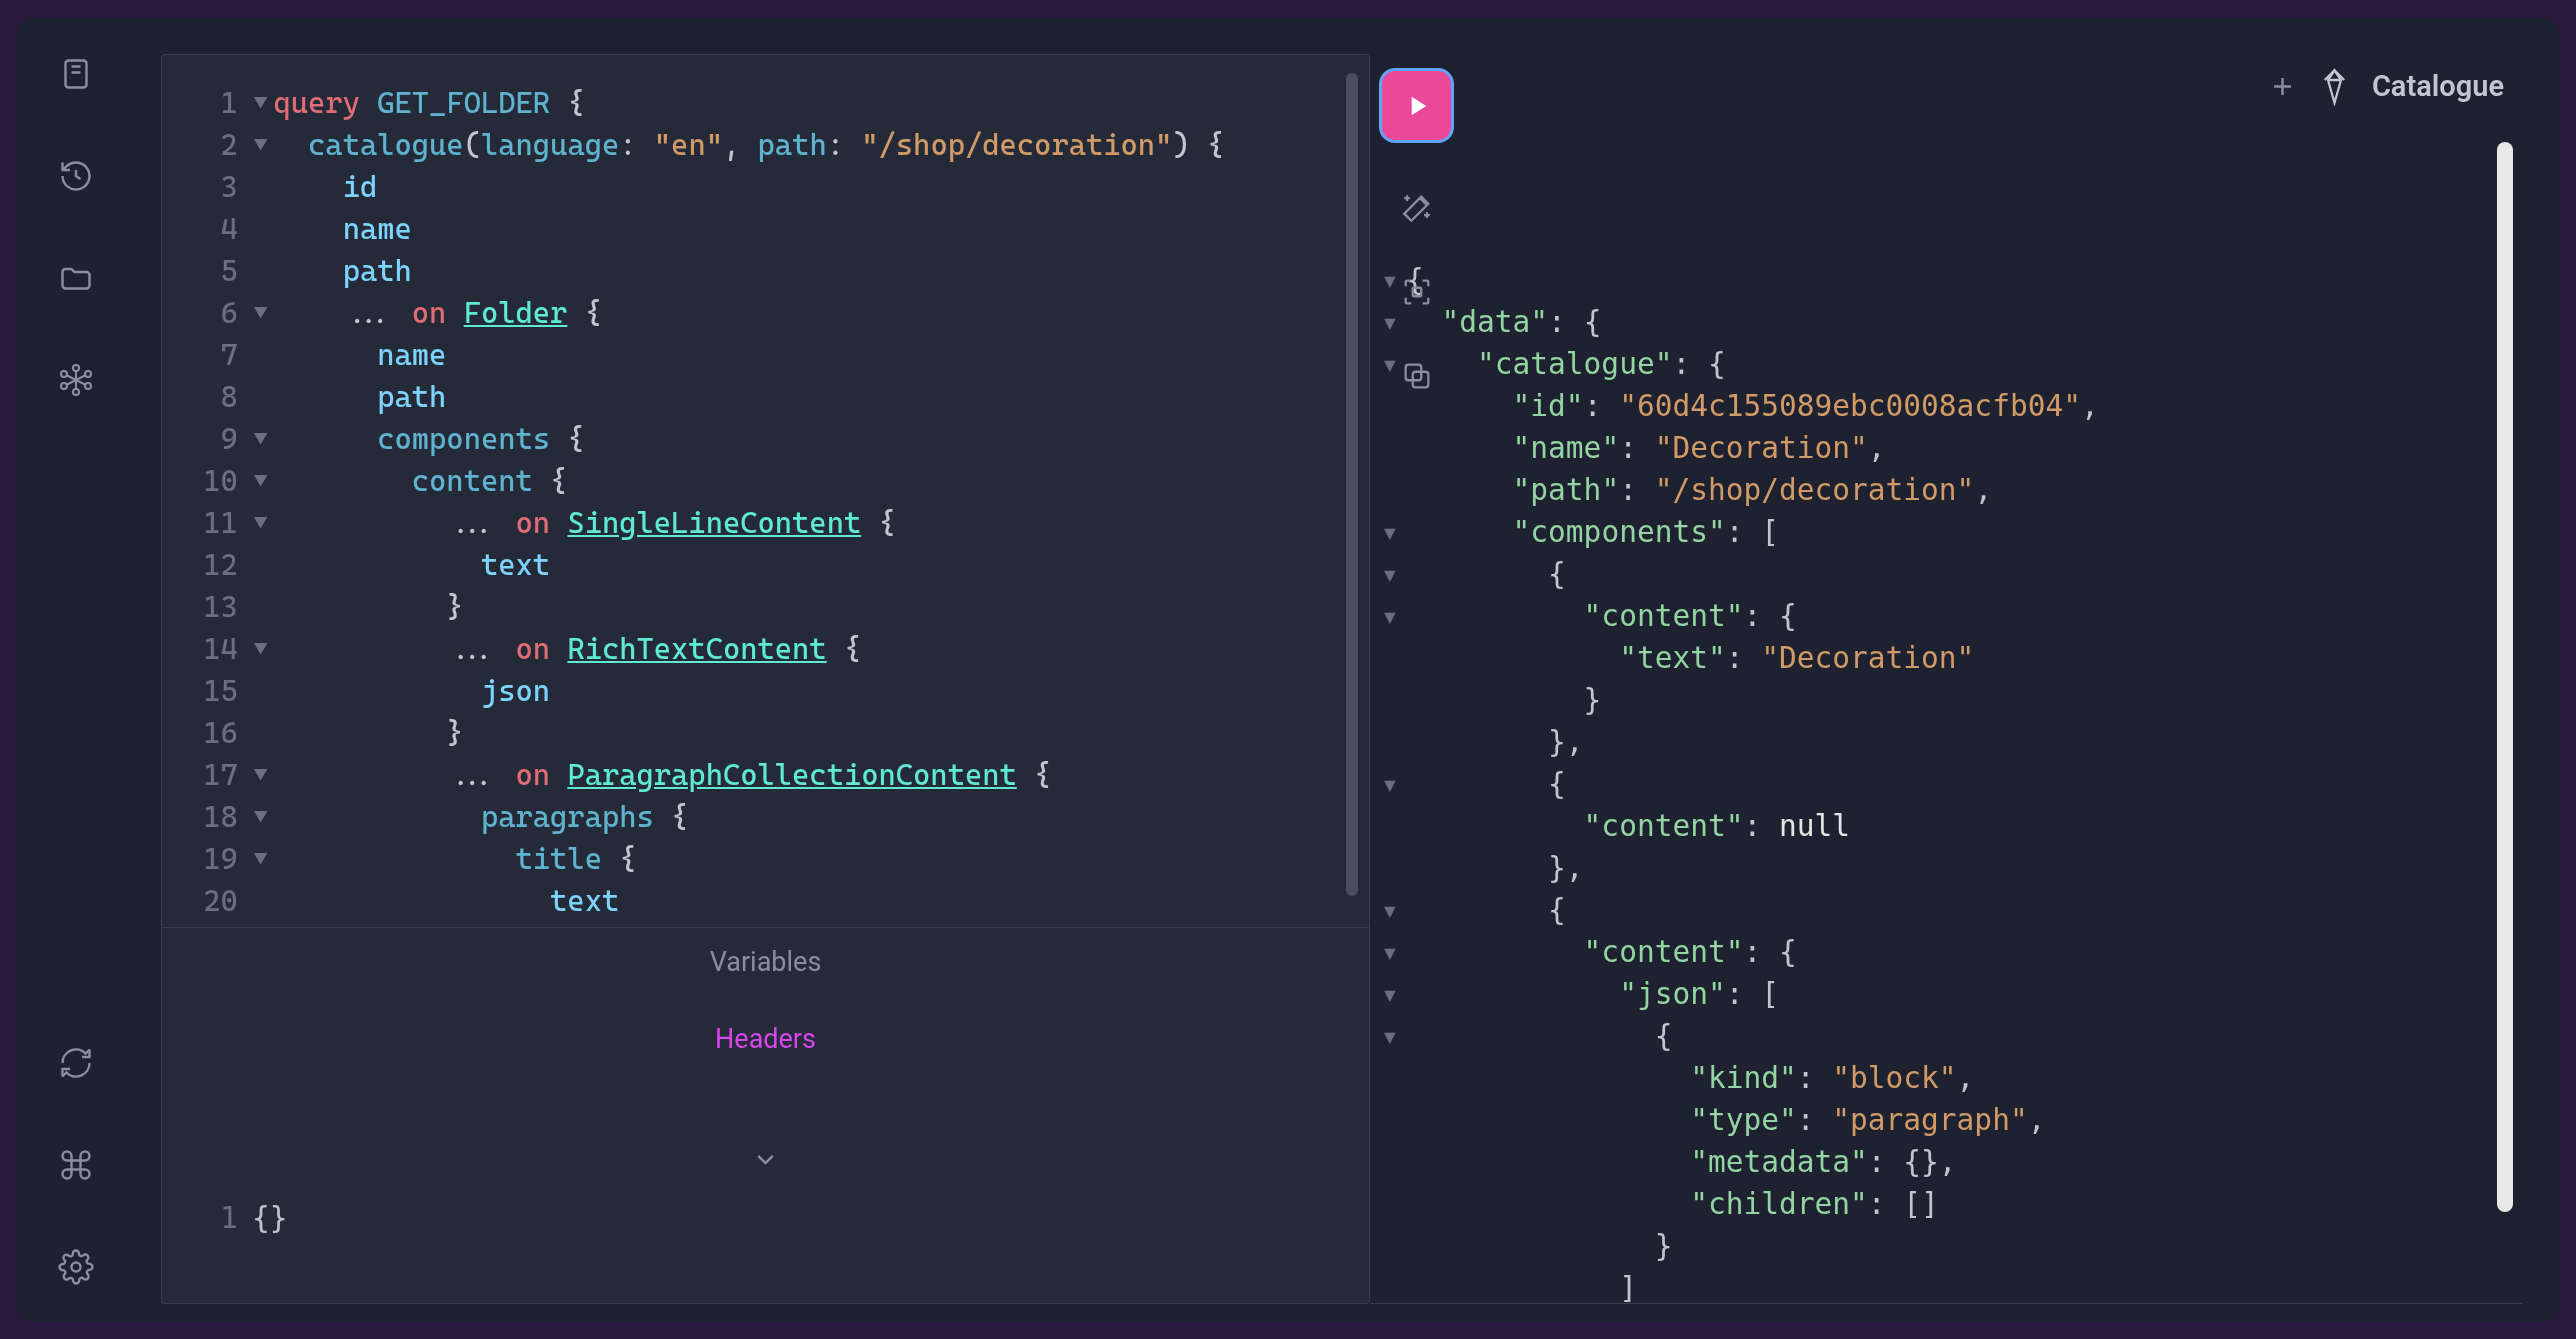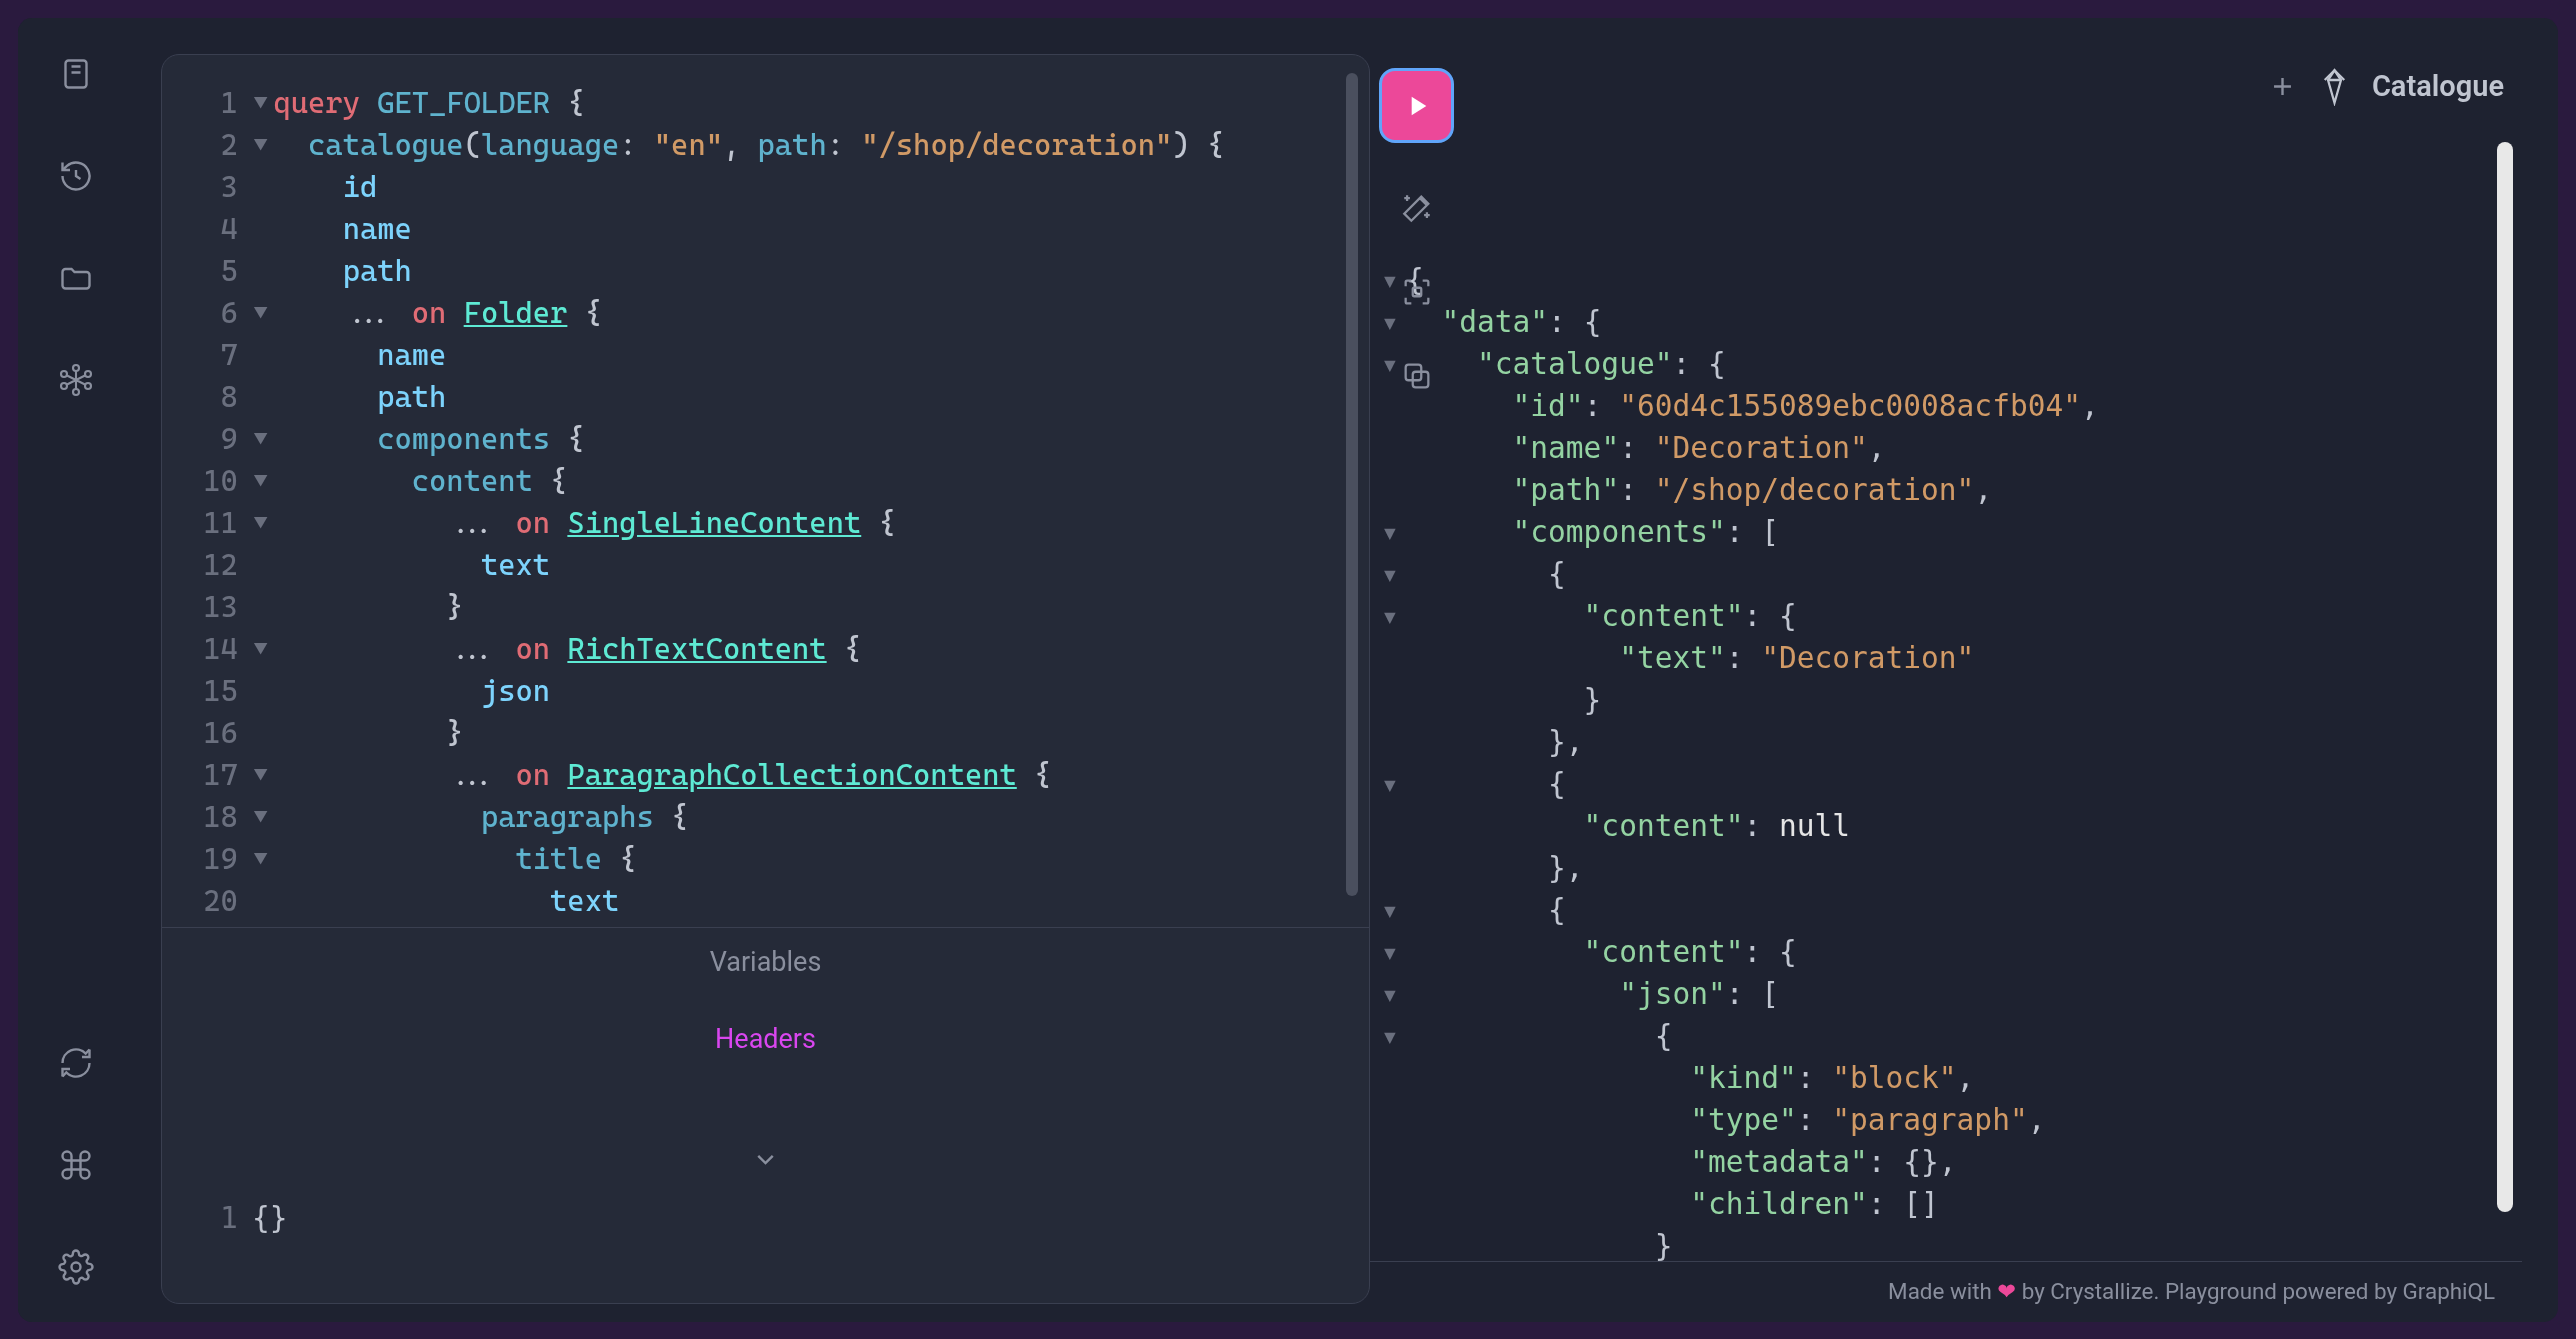--- a/index.html
+++ b/index.html
@@ -43,21 +43,21 @@
     flex: 1;
     display: flex;
     gap: 0;
     padding: 36px 36px 18px 27px;
     position: relative;
   }
   .editor-pane {
     width: 1209px;
     background: #252a38;
     border: 0.9px solid #3a3f50;
-    border-radius: 18px;
+    border-radius: 4px;
     display: flex;
     flex-direction: column;
     overflow: hidden;
     position: relative;
   }
   .editor-code {
     flex: 1;
     position: relative;
     overflow: hidden;
   }
@@ -332,19 +332,16 @@
               <path d="M12 2l4 6-4 14-4-14z"></path>
               <path d="M8 8h8M6 8l6-6 6 6"></path>
             </svg>
         </span>
         <span>Catalogue</span>
       </div>
       <div class="result-body">
         <div class="result-scroll"></div>
         <div id="result-area"><div><span class="rgutter">▾</span><span class="jp">{</span></div><div><span class="rgutter">▾</span><span class="jp">  </span><span class="jk">"data"</span><span class="jp">: {</span></div><div><span class="rgutter">▾</span><span class="jp">    </span><span class="jk">"catalogue"</span><span class="jp">: {</span></div><div><span class="rgutter"></span><span class="jp">      </span><span class="jk">"id"</span><span class="jp">: </span><span class="js">"60d4c155089ebc0008acfb04"</span><span class="jp">,</span></div><div><span class="rgutter"></span><span class="jp">      </span><span class="jk">"name"</span><span class="jp">: </span><span class="js">"Decoration"</span><span class="jp">,</span></div><div><span class="rgutter"></span><span class="jp">      </span><span class="jk">"path"</span><span class="jp">: </span><span class="js">"/shop/decoration"</span><span class="jp">,</span></div><div><span class="rgutter">▾</span><span class="jp">      </span><span class="jk">"components"</span><span class="jp">: [</span></div><div><span class="rgutter">▾</span><span class="jp">        {</span></div><div><span class="rgutter">▾</span><span class="jp">          </span><span class="jk">"content"</span><span class="jp">: {</span></div><div><span class="rgutter"></span><span class="jp">            </span><span class="jk">"text"</span><span class="jp">: </span><span class="js">"Decoration"</span></div><div><span class="rgutter"></span><span class="jp">          }</span></div><div><span class="rgutter"></span><span class="jp">        },</span></div><div><span class="rgutter">▾</span><span class="jp">        {</span></div><div><span class="rgutter"></span><span class="jp">          </span><span class="jk">"content"</span><span class="jp">: </span><span class="jn">null</span></div><div><span class="rgutter"></span><span class="jp">        },</span></div><div><span class="rgutter">▾</span><span class="jp">        {</span></div><div><span class="rgutter">▾</span><span class="jp">          </span><span class="jk">"content"</span><span class="jp">: {</span></div><div><span class="rgutter">▾</span><span class="jp">            </span><span class="jk">"json"</span><span class="jp">: [</span></div><div><span class="rgutter">▾</span><span class="jp">              {</span></div><div><span class="rgutter"></span><span class="jp">                </span><span class="jk">"kind"</span><span class="jp">: </span><span class="js">"block"</span><span class="jp">,</span></div><div><span class="rgutter"></span><span class="jp">                </span><span class="jk">"type"</span><span class="jp">: </span><span class="js">"paragraph"</span><span class="jp">,</span></div><div><span class="rgutter"></span><span class="jp">                </span><span class="jk">"metadata"</span><span class="jp">: {},</span></div><div><span class="rgutter"></span><span class="jp">                </span><span class="jk">"children"</span><span class="jp">: []</span></div><div><span class="rgutter"></span><span class="jp">              }</span></div><div><span class="rgutter"></span><span class="jp">            ]</span></div></div>
       </div>
-      <div class="footer">
-        <span>Made with </span><span class="heart">❤</span><span> by Crystallize. Playground powered by GraphiQL</span>
-      </div>
     </div>
   </div>
 </div>
 
 
 </body></html>

